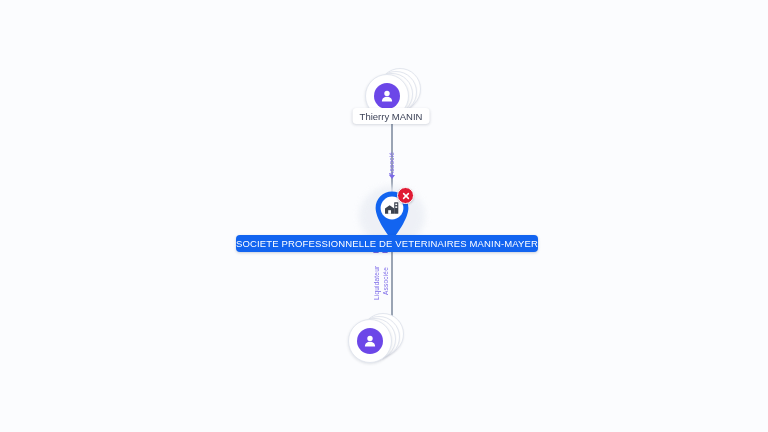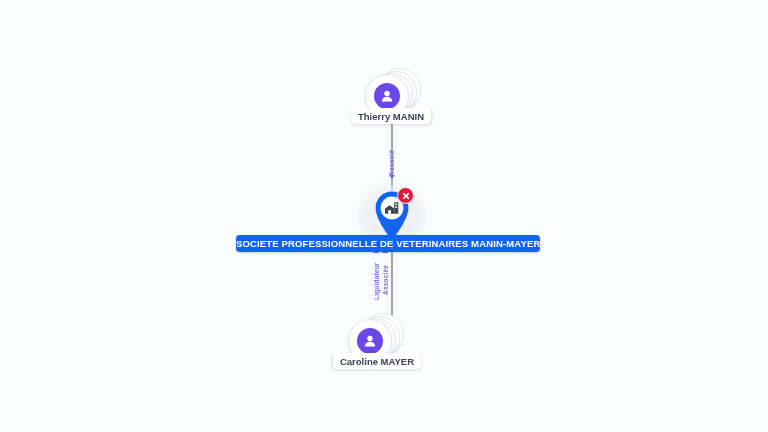--- a/index.html
+++ b/index.html
@@ -13,21 +13,20 @@
     font-family: "Liberation Sans", sans-serif;
     overflow: hidden;
     position: relative;
   }
 
   #graph-canvas {
     position: absolute;
     inset: 0;
     width: 692px;
     height: 432px;
-    font-weight: bold;
   }
 
   
   .edge-line {
     position: absolute;
     width: 1.6px;
     background: #9aa4b4;
     left: 391px;
   }
   .edge-top    { top: 123px; height: 70px; }
@@ -246,16 +245,15 @@
       <div class="stack-card c1"></div>
       <div class="avatar-main">
         <div class="avatar-disc">
           <svg width="16" height="16" viewBox="0 0 16 16">
             <circle cx="8" cy="5.4" r="2.7" fill="#ffffff"></circle>
             <path d="M2.9 13.4c0-2.9 2.3-4.6 5.1-4.6s5.1 1.7 5.1 4.6z" fill="#ffffff"></path>
           </svg>
         </div>
       </div>
     </div>
-    <div class="person-label">Caroline MAYER</div>
   </div>
 
 </div>
 
 </body></html>

